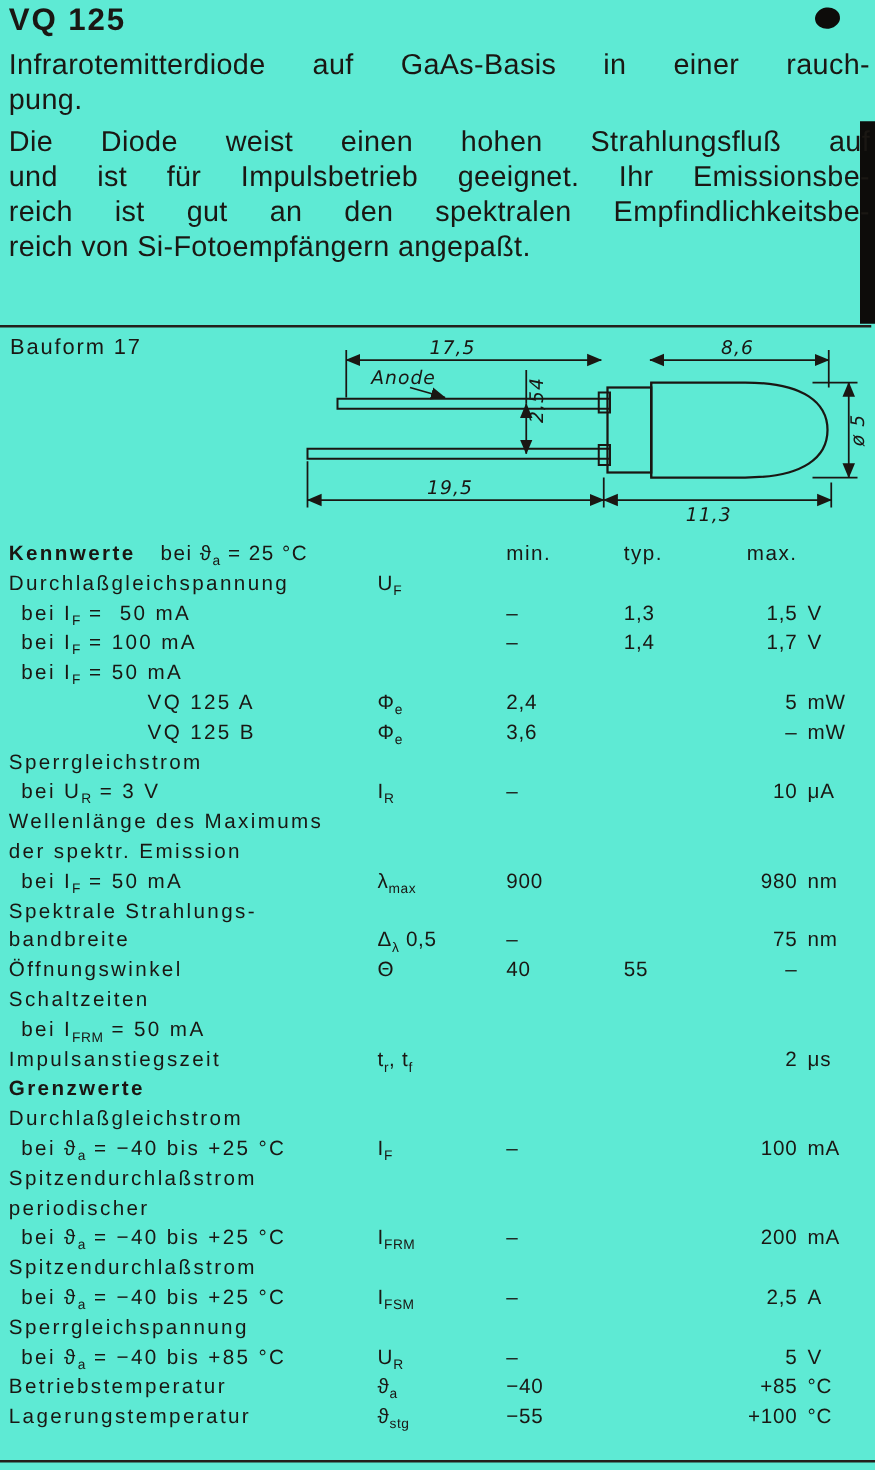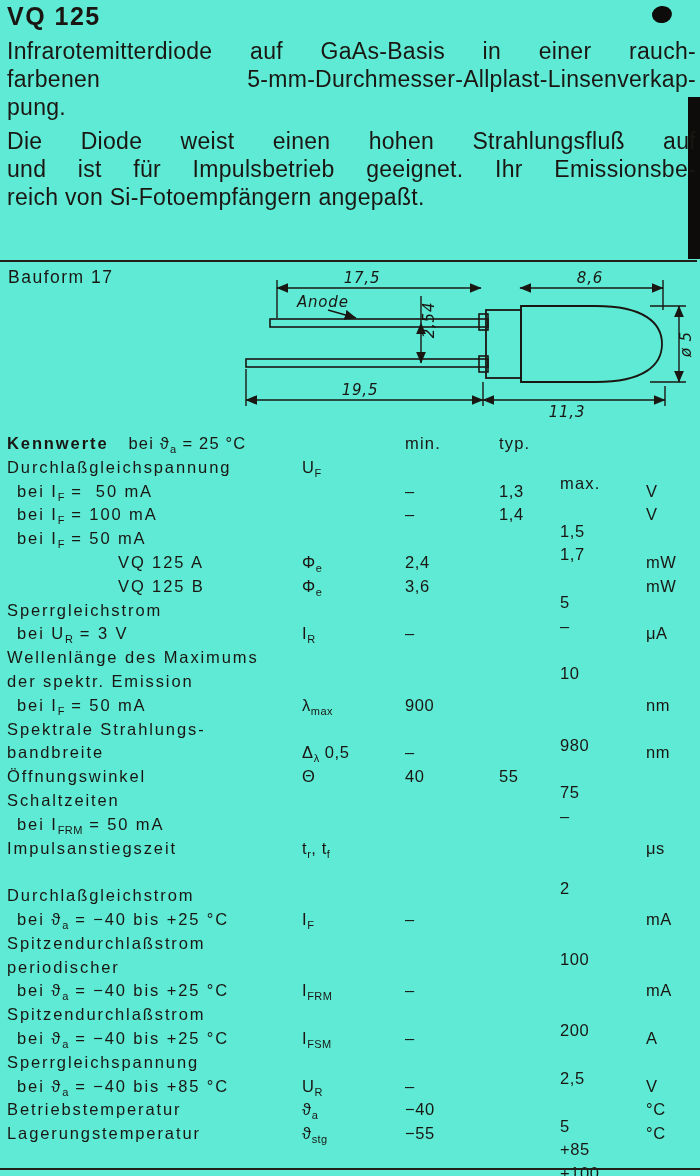--- a/index.html
+++ b/index.html
@@ -35,46 +35,46 @@
     font-size:16.5px; letter-spacing:1.9px; }
   .trow { display:grid; grid-template-columns:290px 105px 80px 85px 78px 62px;
     height:23.8px; line-height:23.8px; white-space:pre; }
   .tcell { overflow:visible; }
   .tcell.label  { padding-left:7px; }
   .ind1 .tcell.label { padding-left:17px; }
   .ind2 .tcell.label { padding-left:118px; }
   .tcell.symbol { padding-left:12px; letter-spacing:0.6px; }
   .tcell.min    { padding-left:10px; letter-spacing:0.6px; }
   .tcell.typ    { padding-left:24px; letter-spacing:0.6px; }
-  .tcell.max    { text-align:left;  letter-spacing:0.6px;margin-top:40px; }
+  .tcell.max    { text-align:right;  letter-spacing:0.6px; }
   .tcell.unit   { padding-left:8px;  letter-spacing:0.6px; }
   .section .tcell.label { font-weight:700; }
   .thead b { font-weight:700; }
   .thead .cond { margin-left:20px; letter-spacing:1.2px; }
   .colhead { letter-spacing:1.2px !important; }
   sub { font-size:11px; line-height:0; letter-spacing:0.4px; }
 </style>
 </head>
 <body>
 
 <div class="page">
 
   <h1 class="title">VQ 125</h1>
   <div class="artifact-dot"></div>
   <div class="artifact-bar"></div>
 
   <div class="intro">
       <div class="para">
         <div class="tline">Infrarotemitterdiode auf GaAs-Basis in einer rauch-</div>
-        <div class="tline">farbenen 5-mm-Durchmesser-Allplast-Linsenverkap-</div>
         <div class="tline last">pung.</div>
       </div>
       <div class="para">
         <div class="tline">Die Diode weist einen hohen Strahlungsfluß auf</div>
         <div class="tline">und ist für Impulsbetrieb geeignet. Ihr Emissionsbe-</div>
+        <div class="tline">reich ist gut an den spektralen Empfindlichkeitsbe-</div>
         <div class="tline last">reich von Si-Fotoempfängern angepaßt.</div>
       </div>
     </div>
 
   <div class="rule-top"></div>
   <div class="bauform">Bauform 17</div>
 
   <svg class="drawing" width="700" height="172" viewBox="0 0 700 172">
     <defs>
       <marker id="ah" viewBox="0 0 10 10" refX="9.5" refY="5" markerWidth="8.5" markerHeight="8.5" orient="auto-start-reverse">
@@ -144,21 +144,21 @@
         <div class="trow ind1"><span class="tcell label">bei U<sub>R</sub> = 3 V</span><span class="tcell symbol">I<sub>R</sub></span><span class="tcell min">–</span><span class="tcell typ"></span><span class="tcell max">10</span><span class="tcell unit">μA</span></div>
         <div class="trow"><span class="tcell label">Wellenlänge des Maximums</span><span class="tcell symbol"></span><span class="tcell min"></span><span class="tcell typ"></span><span class="tcell max"></span><span class="tcell unit"></span></div>
         <div class="trow"><span class="tcell label">der spektr. Emission</span><span class="tcell symbol"></span><span class="tcell min"></span><span class="tcell typ"></span><span class="tcell max"></span><span class="tcell unit"></span></div>
         <div class="trow ind1"><span class="tcell label">bei I<sub>F</sub> = 50 mA</span><span class="tcell symbol">λ<sub>max</sub></span><span class="tcell min">900</span><span class="tcell typ"></span><span class="tcell max">980</span><span class="tcell unit">nm</span></div>
         <div class="trow"><span class="tcell label">Spektrale Strahlungs-</span><span class="tcell symbol"></span><span class="tcell min"></span><span class="tcell typ"></span><span class="tcell max"></span><span class="tcell unit"></span></div>
         <div class="trow"><span class="tcell label">bandbreite</span><span class="tcell symbol">Δ<sub>λ</sub> 0,5</span><span class="tcell min">–</span><span class="tcell typ"></span><span class="tcell max">75</span><span class="tcell unit">nm</span></div>
         <div class="trow"><span class="tcell label">Öffnungswinkel</span><span class="tcell symbol">Θ</span><span class="tcell min">40</span><span class="tcell typ">55</span><span class="tcell max">–</span><span class="tcell unit"></span></div>
         <div class="trow"><span class="tcell label">Schaltzeiten</span><span class="tcell symbol"></span><span class="tcell min"></span><span class="tcell typ"></span><span class="tcell max"></span><span class="tcell unit"></span></div>
         <div class="trow ind1"><span class="tcell label">bei I<sub>FRM</sub> = 50 mA</span><span class="tcell symbol"></span><span class="tcell min"></span><span class="tcell typ"></span><span class="tcell max"></span><span class="tcell unit"></span></div>
         <div class="trow"><span class="tcell label">Impulsanstiegszeit</span><span class="tcell symbol">t<sub>r</sub>, t<sub>f</sub></span><span class="tcell min"></span><span class="tcell typ"></span><span class="tcell max">2</span><span class="tcell unit">μs</span></div>
-        <div class="trow section"><span class="tcell symbol"></span><span class="tcell min"></span><span class="tcell typ"></span><span class="tcell max"></span><span class="tcell unit"></span></div>
+        <div class="trow section"><span class="tcell label">Grenzwerte</span><span class="tcell symbol"></span><span class="tcell min"></span><span class="tcell typ"></span><span class="tcell max"></span><span class="tcell unit"></span></div>
         <div class="trow"><span class="tcell label">Durchlaßgleichstrom</span><span class="tcell symbol"></span><span class="tcell min"></span><span class="tcell typ"></span><span class="tcell max"></span><span class="tcell unit"></span></div>
         <div class="trow ind1"><span class="tcell label">bei ϑ<sub>a</sub> = −40 bis +25 °C</span><span class="tcell symbol">I<sub>F</sub></span><span class="tcell min">–</span><span class="tcell typ"></span><span class="tcell max">100</span><span class="tcell unit">mA</span></div>
         <div class="trow"><span class="tcell label">Spitzendurchlaßstrom</span><span class="tcell symbol"></span><span class="tcell min"></span><span class="tcell typ"></span><span class="tcell max"></span><span class="tcell unit"></span></div>
         <div class="trow"><span class="tcell label">periodischer</span><span class="tcell symbol"></span><span class="tcell min"></span><span class="tcell typ"></span><span class="tcell max"></span><span class="tcell unit"></span></div>
         <div class="trow ind1"><span class="tcell label">bei ϑ<sub>a</sub> = −40 bis +25 °C</span><span class="tcell symbol">I<sub>FRM</sub></span><span class="tcell min">–</span><span class="tcell typ"></span><span class="tcell max">200</span><span class="tcell unit">mA</span></div>
         <div class="trow"><span class="tcell label">Spitzendurchlaßstrom</span><span class="tcell symbol"></span><span class="tcell min"></span><span class="tcell typ"></span><span class="tcell max"></span><span class="tcell unit"></span></div>
         <div class="trow ind1"><span class="tcell label">bei ϑ<sub>a</sub> = −40 bis +25 °C</span><span class="tcell symbol">I<sub>FSM</sub></span><span class="tcell min">–</span><span class="tcell typ"></span><span class="tcell max">2,5</span><span class="tcell unit">A</span></div>
         <div class="trow"><span class="tcell label">Sperrgleichspannung</span><span class="tcell symbol"></span><span class="tcell min"></span><span class="tcell typ"></span><span class="tcell max"></span><span class="tcell unit"></span></div>
         <div class="trow ind1"><span class="tcell label">bei ϑ<sub>a</sub> = −40 bis +85 °C</span><span class="tcell symbol">U<sub>R</sub></span><span class="tcell min">–</span><span class="tcell typ"></span><span class="tcell max">5</span><span class="tcell unit">V</span></div>
         <div class="trow"><span class="tcell label">Betriebstemperatur</span><span class="tcell symbol">ϑ<sub>a</sub></span><span class="tcell min">−40</span><span class="tcell typ"></span><span class="tcell max">+85</span><span class="tcell unit">°C</span></div>

